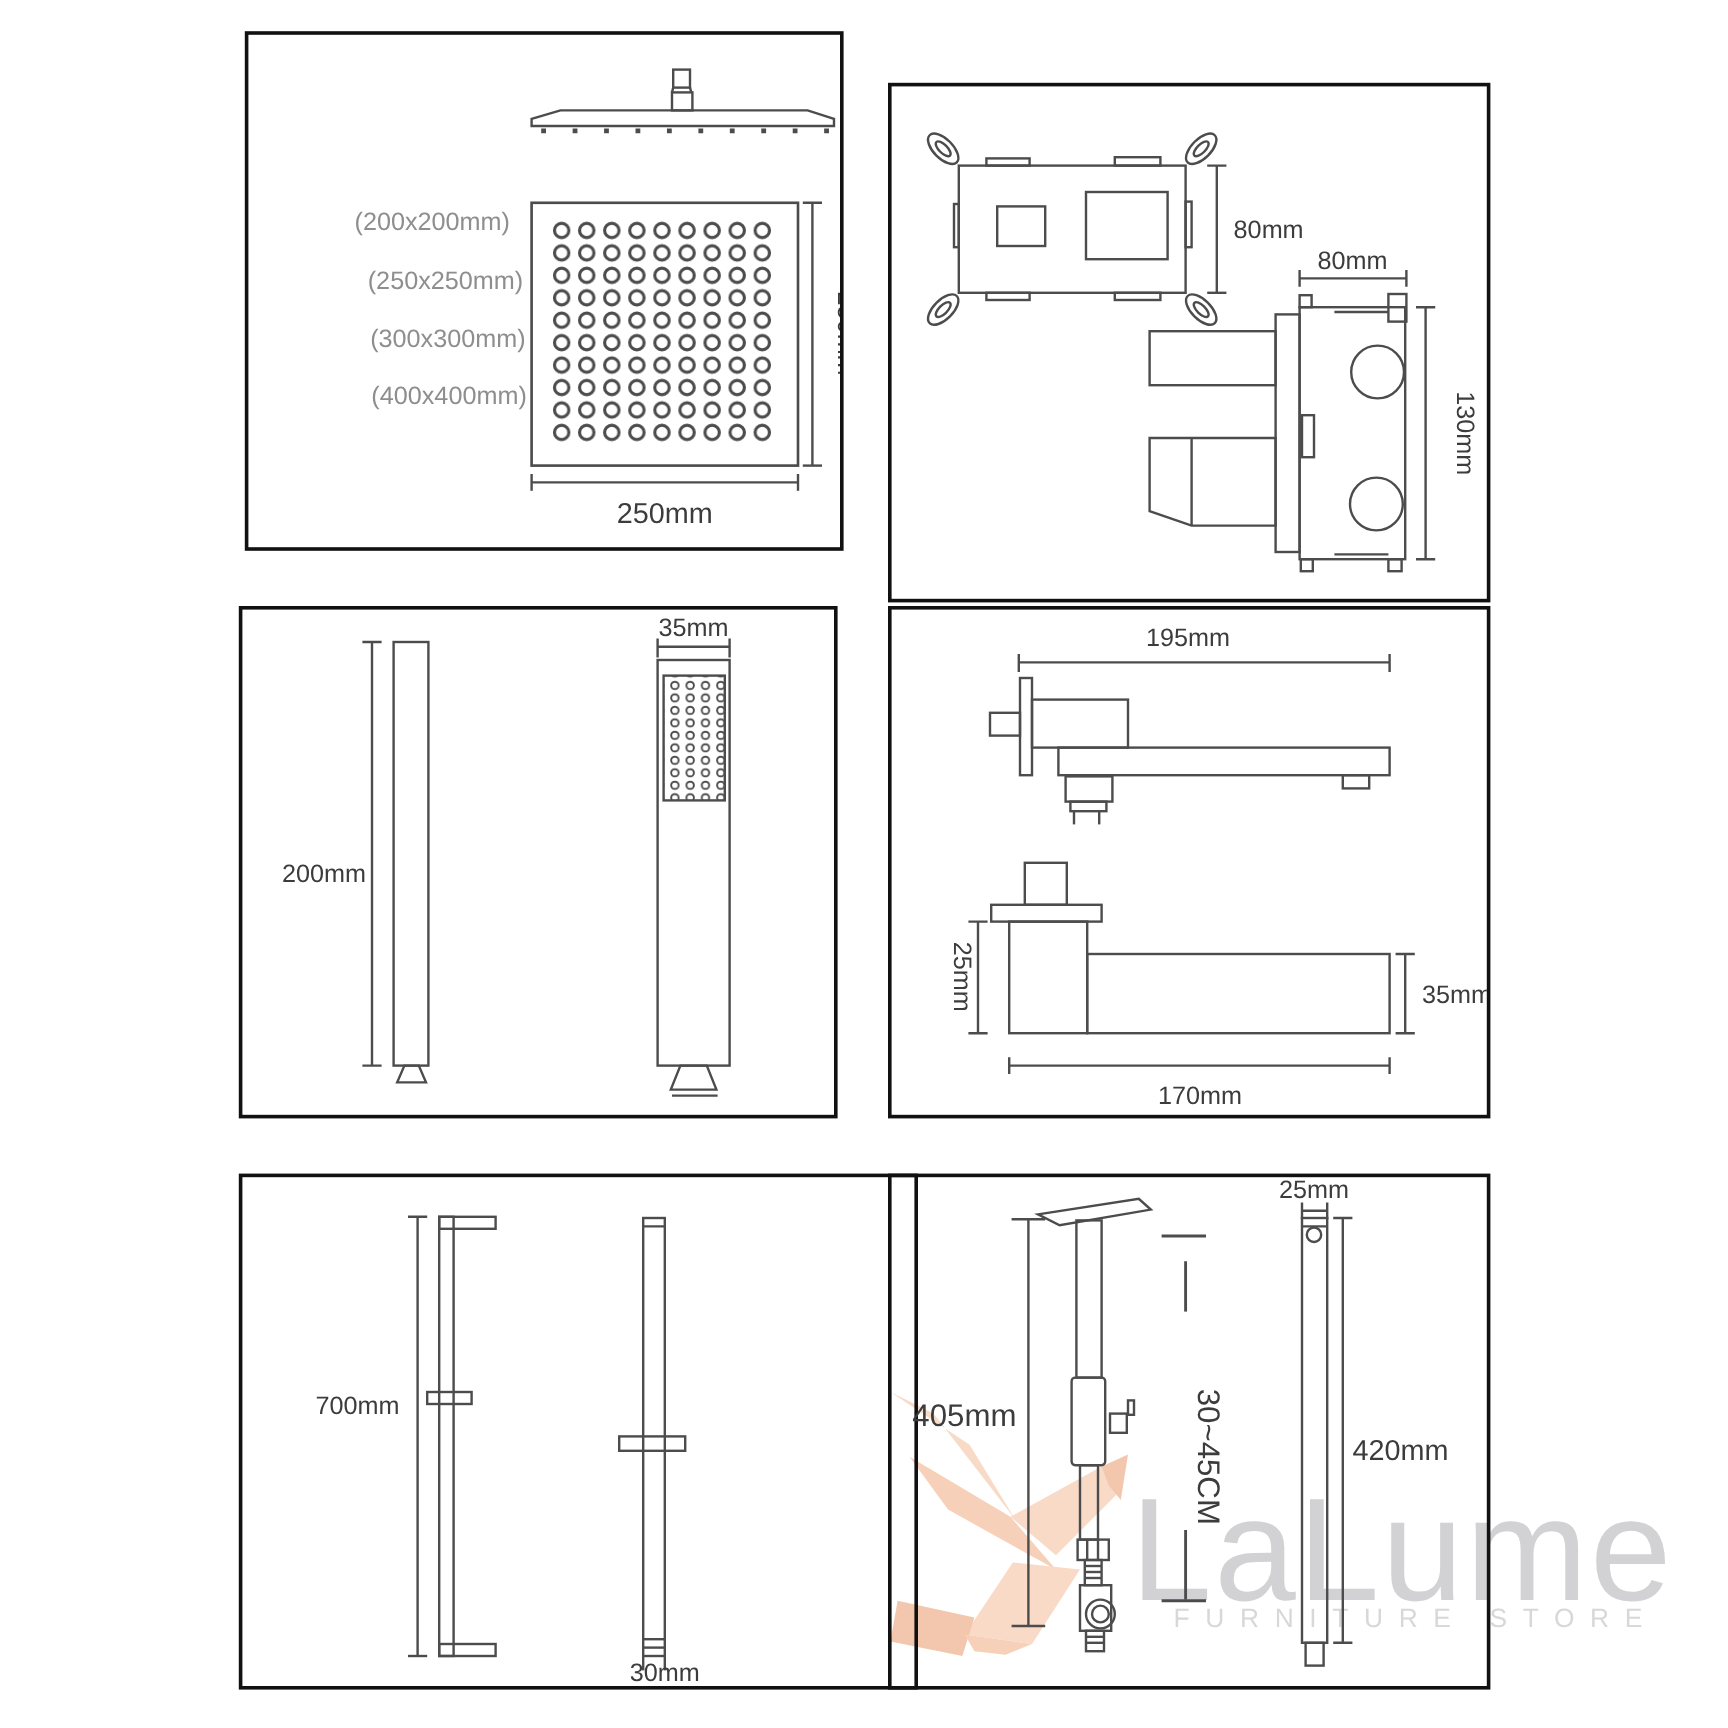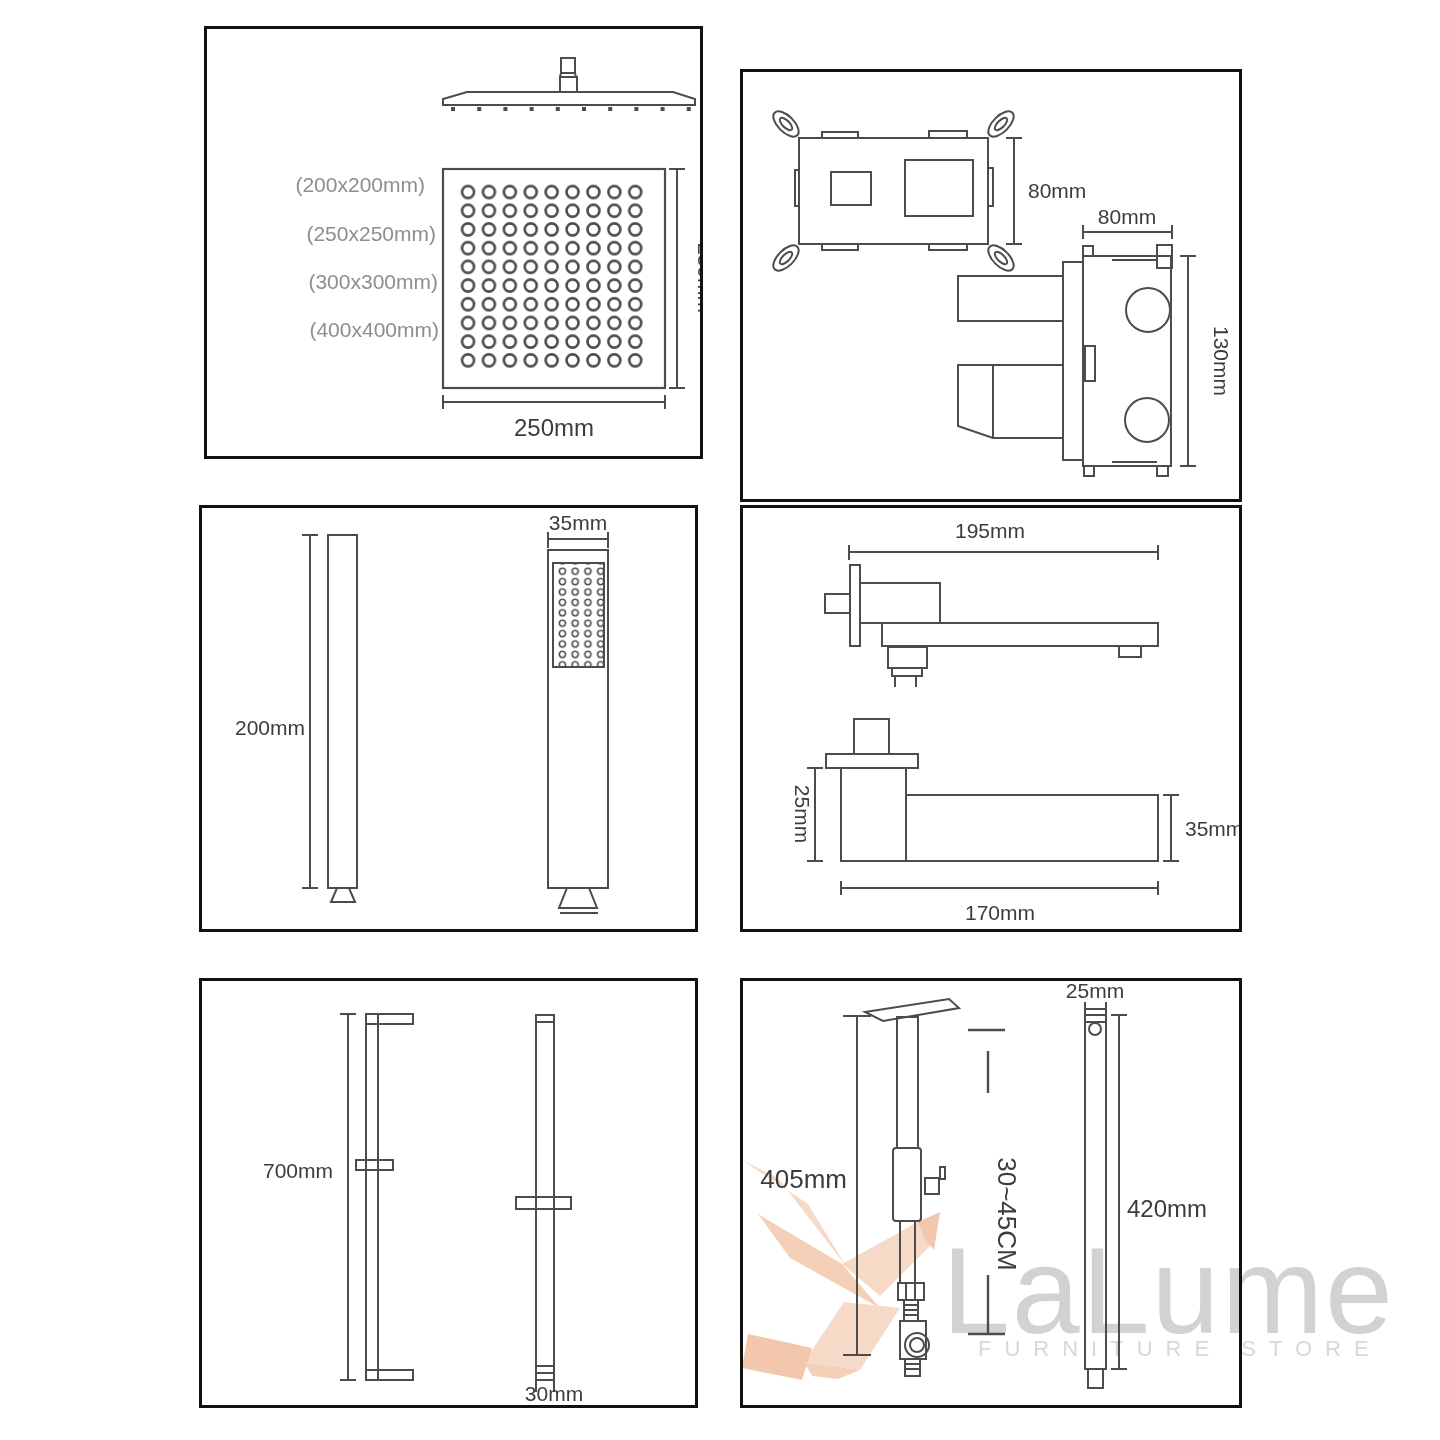--- a/index.html
+++ b/index.html
@@ -193,21 +193,21 @@
         <line x1="98" y1="373" x2="98" y2="387"></line>
         <line x1="415" y1="373" x2="415" y2="387"></line>
       </g>
       <text x="247" y="30" text-anchor="middle">195mm</text>
       <text transform="translate(52 306) rotate(90)" text-anchor="middle">25mm</text>
       <text x="442" y="328">35mm</text>
       <text x="257" y="412" text-anchor="middle">170mm</text>
     </svg>
   </section>
 
-  <section class="panel" style="left:199px;top:978px;width:499px;height:430px;">
+  <section class="panel" style="left:199px;top:978px;width:566px;height:430px;">
     <svg width="493" height="424" viewBox="0 0 493 424">
       <g stroke="#4c4c4c" stroke-width="2" fill="none">
         <rect x="164" y="33" width="12" height="366"></rect>
         <rect x="164" y="33" width="47" height="10"></rect>
         <rect x="164" y="389" width="47" height="10"></rect>
         <rect x="154" y="179" width="37" height="10"></rect>
         <line x1="146" y1="33" x2="146" y2="399"></line>
         <line x1="138" y1="33" x2="154" y2="33"></line>
         <line x1="138" y1="399" x2="154" y2="399"></line>
       </g>

